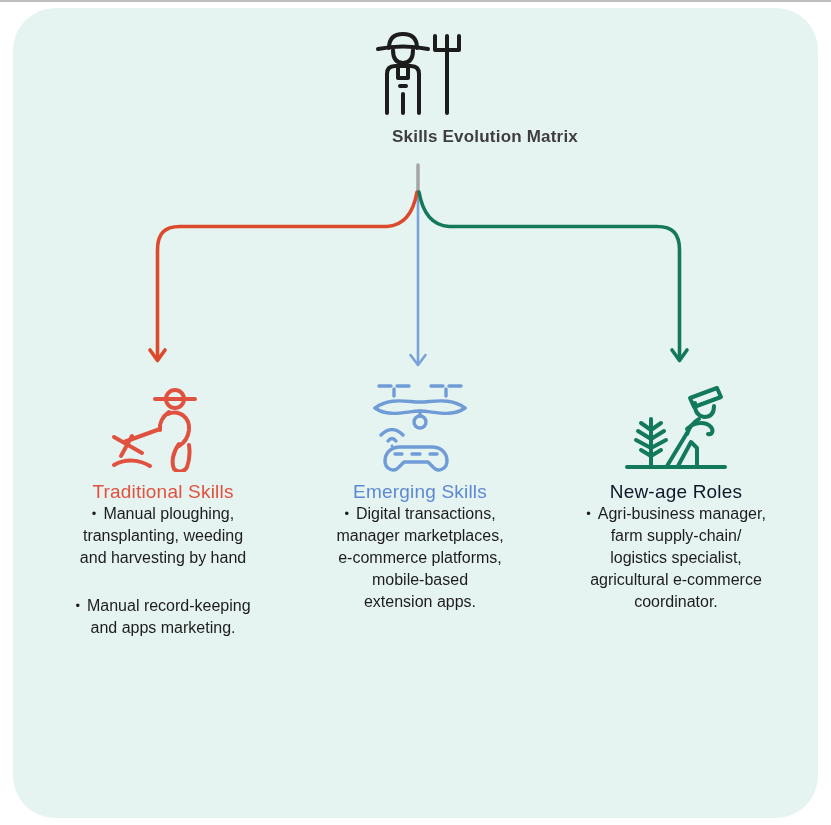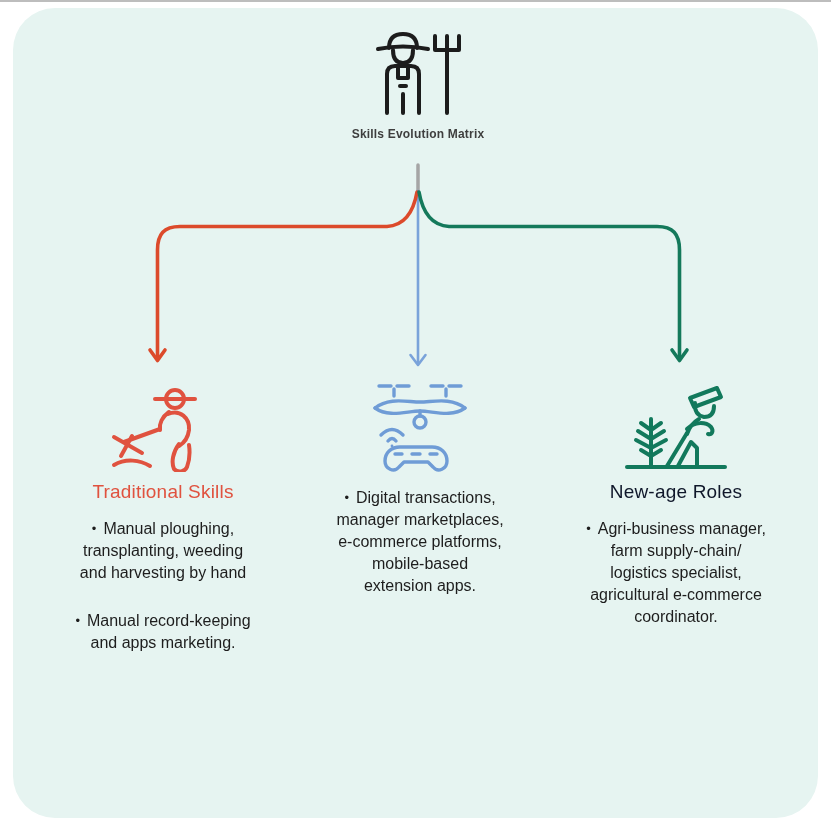--- a/index.html
+++ b/index.html
@@ -2,32 +2,32 @@
 <html><head>
 <meta charset="utf-8">
 <style>
   html,body{margin:0;padding:0;}
   body{background:#ffffff;font-family:"Liberation Sans","DejaVu Sans",sans-serif;}
   .stage{position:relative;width:831px;height:825px;background:#ffffff;overflow:hidden;}
   .top-chrome-line{position:absolute;top:0;left:0;right:0;height:2px;background:#bdbdbd;}
   .card{position:absolute;left:13px;right:13px;top:8px;bottom:7px;background:#e6f4f1;border-radius:42px;}
   .connectors{position:absolute;left:0;top:0;width:831px;height:825px;pointer-events:none;}
   .top-icon{position:absolute;left:365px;top:30px;width:100px;height:88px;}
-  .diagram-title{position:absolute;left:258px;top:127px;width:320px;text-align:center;
-    font-weight:bold;font-size:12px;letter-spacing:.2px;color:#3e3e3e;}
+  .diagram-title{position:absolute;left:258px;top:127px;width:320px;text-align:right;
+    font-weight:bold;font-size:17px;letter-spacing:.2px;color:#3e3e3e;}
   .col{position:absolute;top:378px;width:260px;text-align:center;}
   .col-traditional{left:33px;}
   .col-emerging{left:290px;}
   .col-newage{left:546px;}
   .col-icon{height:94px;display:flex;justify-content:center;align-items:flex-end;}
   .col h2{margin:9px 0 0 0;font-size:19px;font-weight:normal;letter-spacing:.2px;}
   .col-traditional h2{color:#e0523f;}
   .col-emerging h2{color:#5d88d4;}
   .col-newage h2{color:#0f172a;}
-  .items{margin-top:15px;font-size:16px;line-height:22px;color:#1d1d1d;}
+  .items{font-size:16px;line-height:22px;color:#1d1d1d;}
   .items p{margin:0 0 26px 0;}
   .bullet{display:inline-block;margin-right:7px;font-size:13px;vertical-align:1px;color:#1d1d1d;}
   .item-text{white-space:pre-line;}
   svg{display:block;}
 </style>
 </head>
 <body>
 
 <div class="stage">
   <div class="top-chrome-line"></div>
@@ -95,20 +95,21 @@
         <path d="M8,30 C22,40 40,33 53,33 C66,33 84,40 98,30"></path>
         <path d="M53,33 L53,38"></path>
         <circle cx="53" cy="44" r="6"></circle>
         <path d="M14,57 Q25,46 36,57"></path>
         <path d="M21,63 Q25,58 29,63"></path>
         <circle cx="25" cy="68" r="1.4" fill="#6f9cd6" stroke="none"></circle>
         <path d="M33,69 L65,69 C74,69 80,75 80,83 C80,91 71,95 66,89 L61,84 L37,84 L32,89 C27,95 18,91 18,83 C18,75 24,69 33,69 Z"></path>
         <path d="M28,76 L35,76 M45,76 L53,76 M63,76 L70,76"></path>
       </svg>
     </div>
+    <h2>Emerging Skills</h2>
     <div class="items">
       <p><span class="bullet">•</span><span class="item-text">Digital transactions,
 manager marketplaces,
 e-commerce platforms,
 mobile-based
 extension apps.</span></p>
     </div>
   </section>
 
   <section class="col col-newage">

